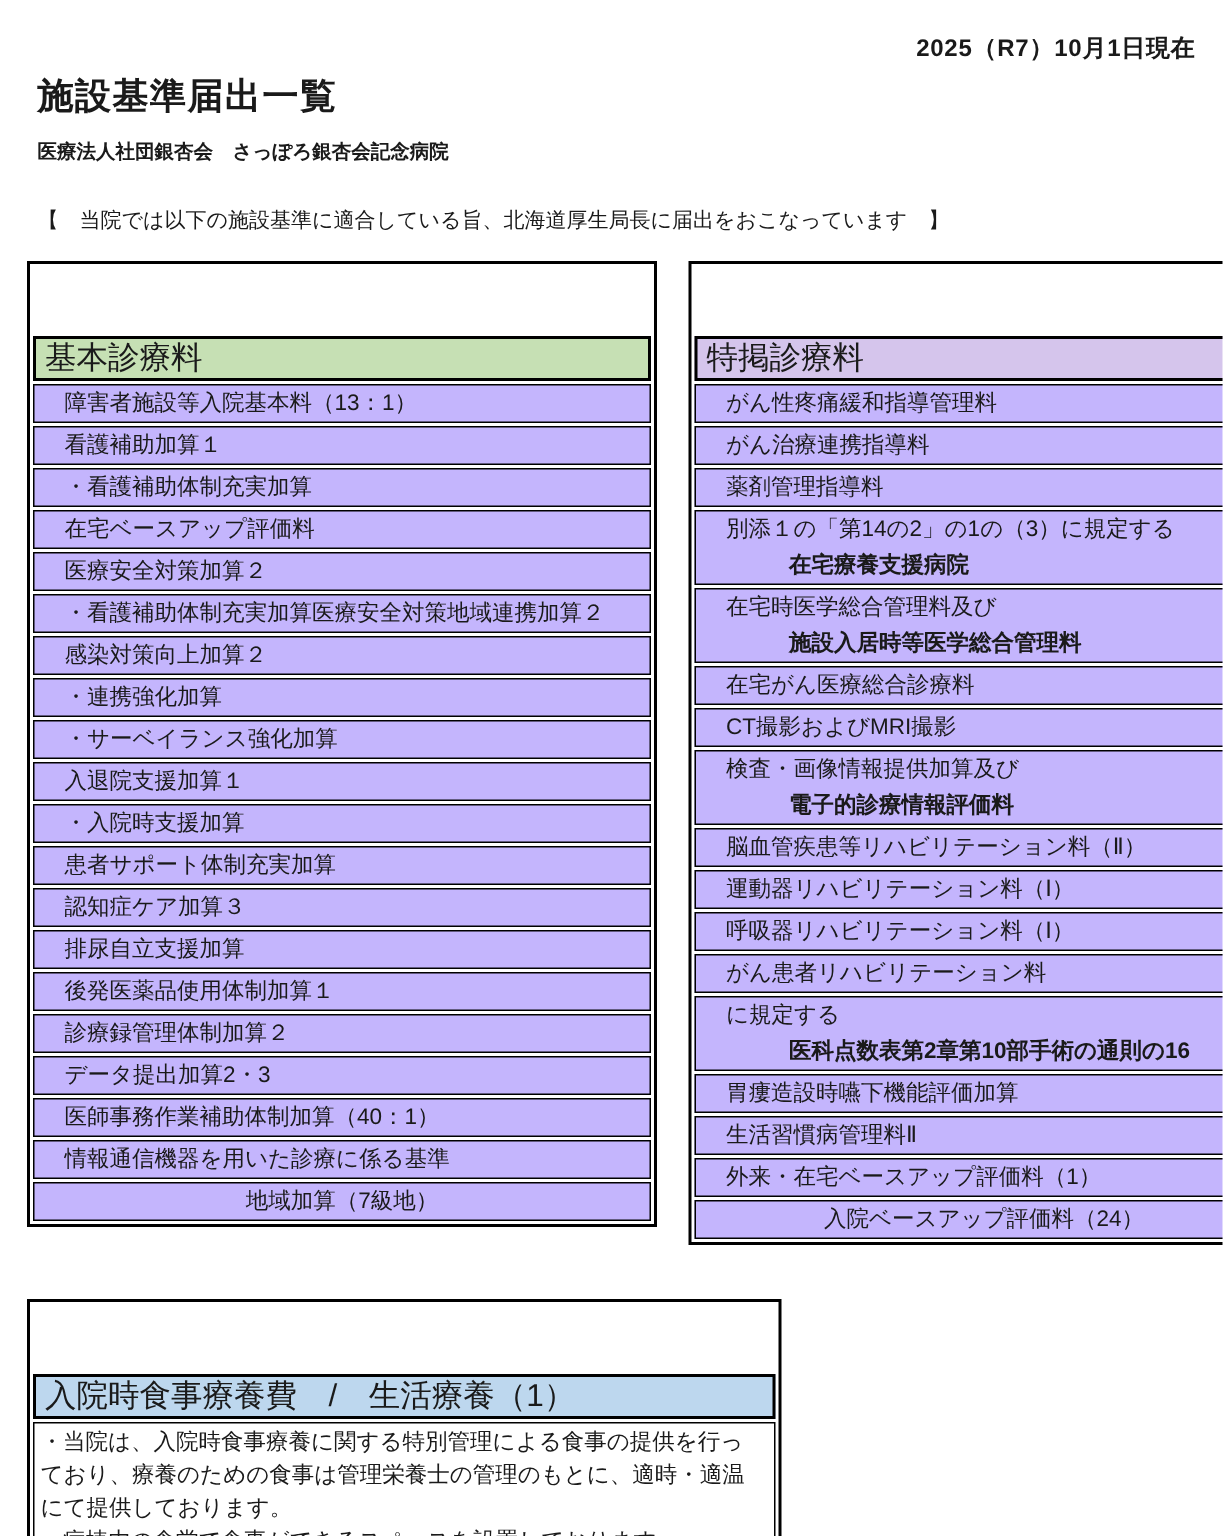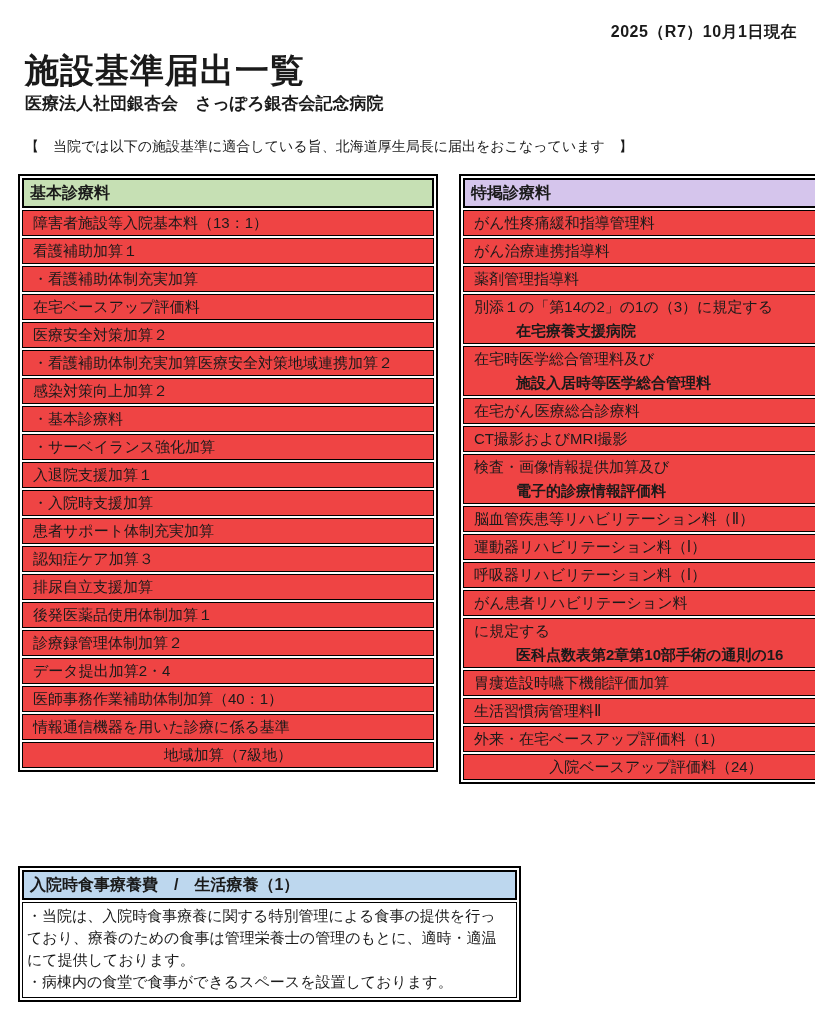--- a/index.html
+++ b/index.html
@@ -16,54 +16,54 @@
     color:#1a1a1a;
     position:relative;
     overflow:hidden;
   }
   .date-stamp{
     position:absolute; top:22px; right:18px;
     font-size:16px; font-weight:bold; letter-spacing:0.5px;
   }
   .page-title{
     position:absolute; top:48px; left:25px;
-    font-size:34px; font-weight:bold; letter-spacing:1px;
+    font-size:24px; font-weight:bold; letter-spacing:1px;
   }
   .hospital-name{
     position:absolute; top:92px; left:25px;
-    font-size:17px; font-weight:bold;
+    font-size:13px; font-weight:bold;
   }
   .notice-line{
     position:absolute; top:138px; left:25px;
     font-size:14px;
   }
   .columns{
     position:absolute; top:174px; left:18px;
     display:flex; gap:21px; align-items:flex-start;
   }
   .fee-table{
     border:2px solid var(--border);
     padding:2px; background:#fff;
   }
   .basic-table{ width:420px; }
   .special-table{ width:394px; }
   .head-cell{
     border:2px solid var(--border);
     margin-bottom:2px;
-    font-size:16px; font-weight:bold;
-    line-height:26px; padding:0 6px;
+    font-size:21px; font-weight:normal;
+    line-height:26px; padding:0 6px;margin-top:46px;
   }
   .basic-table .head-cell{ background:var(--basic-header-bg); }
   .special-table .head-cell{ background:var(--special-header-bg); }
   .cell{
     border:1.5px solid var(--border);
     margin-bottom:2px;
-    padding:0 10px;
+    padding:0 20px;
     font-size:15px;
-    background:#ef4444;
+    background:#c4b5fd;
   }
   .fee-table .cell:last-child, .meal-box .cell:last-child{ margin-bottom:0;text-align:center; }
   .cell .line{ line-height:24px; white-space:nowrap; }
   .cell .line.cont{ padding-left:42px;font-weight:bold; }
   .meal-box{
     position:absolute; top:866px; left:18px;
     width:503px;
     border:2px solid var(--border);
     padding:2px; background:#fff;
   }
@@ -102,21 +102,21 @@
         <div class="cell">
           <div class="line">医療安全対策加算２</div>
         </div>
         <div class="cell">
           <div class="line">・看護補助体制充実加算医療安全対策地域連携加算２</div>
         </div>
         <div class="cell">
           <div class="line">感染対策向上加算２</div>
         </div>
         <div class="cell">
-          <div class="line">・基本診療料</div>
+          <div class="line">・連携強化加算</div>
         </div>
         <div class="cell">
           <div class="line">・サーベイランス強化加算</div>
         </div>
         <div class="cell">
           <div class="line">入退院支援加算１</div>
         </div>
         <div class="cell">
           <div class="line">・入院時支援加算</div>
         </div>
@@ -129,21 +129,21 @@
         <div class="cell">
           <div class="line">排尿自立支援加算</div>
         </div>
         <div class="cell">
           <div class="line">後発医薬品使用体制加算１</div>
         </div>
         <div class="cell">
           <div class="line">診療録管理体制加算２</div>
         </div>
         <div class="cell">
-          <div class="line">データ提出加算2・4</div>
+          <div class="line">データ提出加算2・3</div>
         </div>
         <div class="cell">
           <div class="line">医師事務作業補助体制加算（40：1）</div>
         </div>
         <div class="cell">
           <div class="line">情報通信機器を用いた診療に係る基準</div>
         </div>
         <div class="cell">
           <div class="line">地域加算（7級地）</div>
         </div>

